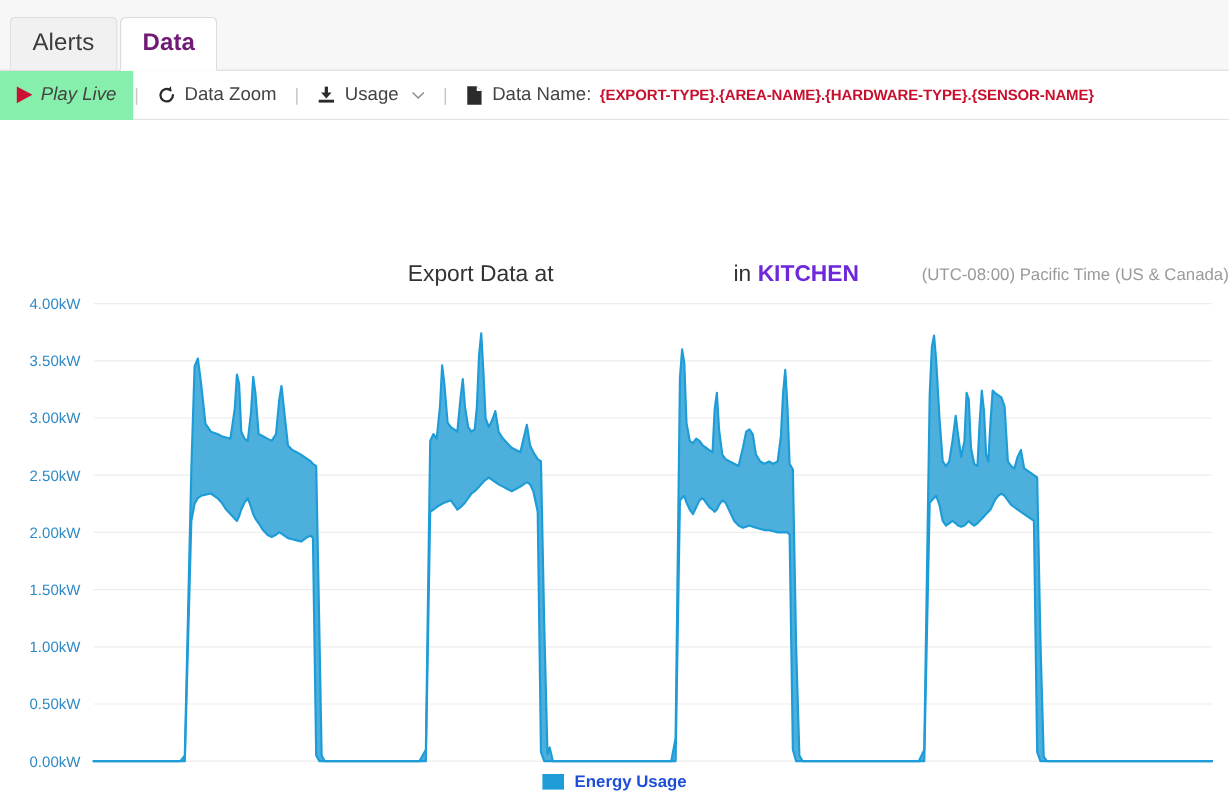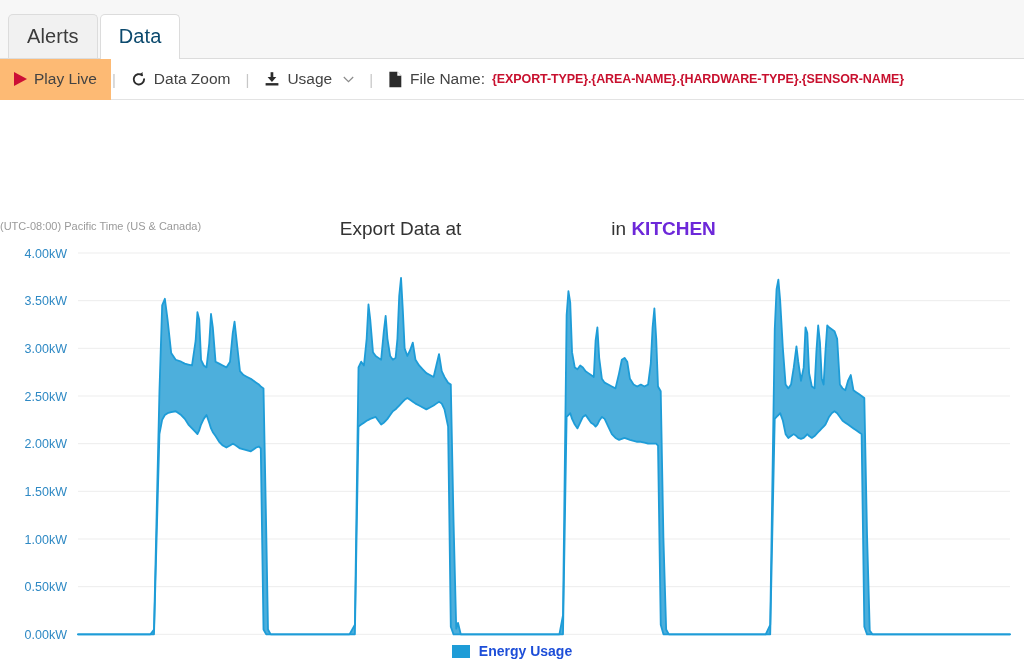--- a/index.html
+++ b/index.html
@@ -18,37 +18,37 @@
     padding-left:8px;display:flex;align-items:flex-end;
   }
   .tab{
     height:44px;min-width:78px;padding:0 18px;box-sizing:border-box;
     display:flex;align-items:center;justify-content:center;
     font-size:20px;color:#3c3c3c;letter-spacing:.1px;
     border:1px solid #dcdcdc;border-bottom:none;
     border-radius:5px 5px 0 0;background:#f1f1f1;
     margin-right:2px;position:relative;cursor:pointer;
   }
-  .tab.active{background:#ffffff;color:#0c4a6e;z-index:3;}
+  .tab.active{background:#ffffff;color:#701a75;z-index:3;font-weight:bold;}
   .tab.active:after{
     content:"";position:absolute;left:0;right:0;bottom:-1px;height:2px;background:#fff;
   }
 
   
   .toolbar{
     height:41px;display:flex;align-items:center;
     background:#ffffff;border-bottom:1px solid #e3e3e3;
     padding-left:0px;box-sizing:border-box;font-size:15.5px;color:#434343;
   }
   .tool{
     display:flex;align-items:center;gap:7px;
     height:41px;padding:0 14px;box-sizing:border-box;cursor:pointer;
     white-space:nowrap;
   }
-  .tool.highlight{background:#fdba74;}
+  .tool.highlight{background:#86efac;font-style:italic;}
   .sep{color:#c7c7c7;font-size:15px;padding:0 1px;user-select:none;}
   .tool-label{color:#434343;}
   .play-tri{
     width:0;height:0;border-left:13px solid #cc0f35;
     border-top:7.5px solid transparent;border-bottom:7.5px solid transparent;
     display:block;
   }
   .icn{display:inline-flex;align-items:center;justify-content:center;}
   .caret{display:inline-block;margin-left:4px;color:#8a8a8a;font-size:12px;line-height:1;}
   .filename-tpl{
@@ -57,22 +57,22 @@
 
   
   .chart-wrap{position:relative;width:1024px;height:569px;background:#fff;}
   .chart-title{
     position:absolute;top:96px;left:0;width:1024px;text-align:center;
     font-size:19px;color:#333;font-weight:400;white-space:pre;
   }
   .chart-title .area{font-weight:bold;color:#6d28d9;}
   .chart-title .sensor{display:inline-block;min-width:150px;}
   .chart-sub{
-    position:absolute;top:120px;left:0;width:1024px;text-align:left;
-    font-size:11px;color:#9a9a9a;
+    position:absolute;top:120px;left:0;width:1024px;text-align:right;
+    font-size:14px;color:#9a9a9a;
   }
   svg.plot{position:absolute;top:0;left:0;}
   .ytick{fill:#2e89c4;font-size:12.5px;font-family:"Liberation Sans",sans-serif;font-weight:400;}
   .xtick{fill:#7a7a7a;font-size:12.5px;font-family:"Liberation Sans",sans-serif;}
   .grid{stroke:#ededed;stroke-width:1;}
   .axisline{stroke:#b8b8b8;stroke-width:1;}
   .tickmark{stroke:#b8b8b8;stroke-width:1;}
 
   .legend{
     position:absolute;bottom:10px;left:0;width:1024px;
@@ -138,21 +138,21 @@
 
     <span class="sep">|</span>
 
     <div class="tool">
       <span class="icn">
         <svg width="15" height="17" viewBox="0 0 15 17">
           <path d="M1.4 0.8 H9.3 L13.3 4.8 V16.2 H1.4 Z" fill="#2b2b2b"></path>
           <path d="M9.3 0.8 L13.3 4.8 H9.3 Z" fill="#ffffff"></path>
         </svg>
       </span>
-      <span class="tool-label">File Name:</span>
+      <span class="tool-label">Data Name:</span>
       <span class="filename-tpl">{EXPORT-TYPE}.{AREA-NAME}.{HARDWARE-TYPE}.{SENSOR-NAME}</span>
 
     </div>
   </div>
 
   <div class="chart-wrap">
 
     <div class="chart-title">
       <span>Export Data at</span><span class="sensor"></span><span>in</span> <span class="area">KITCHEN</span>
     </div>

